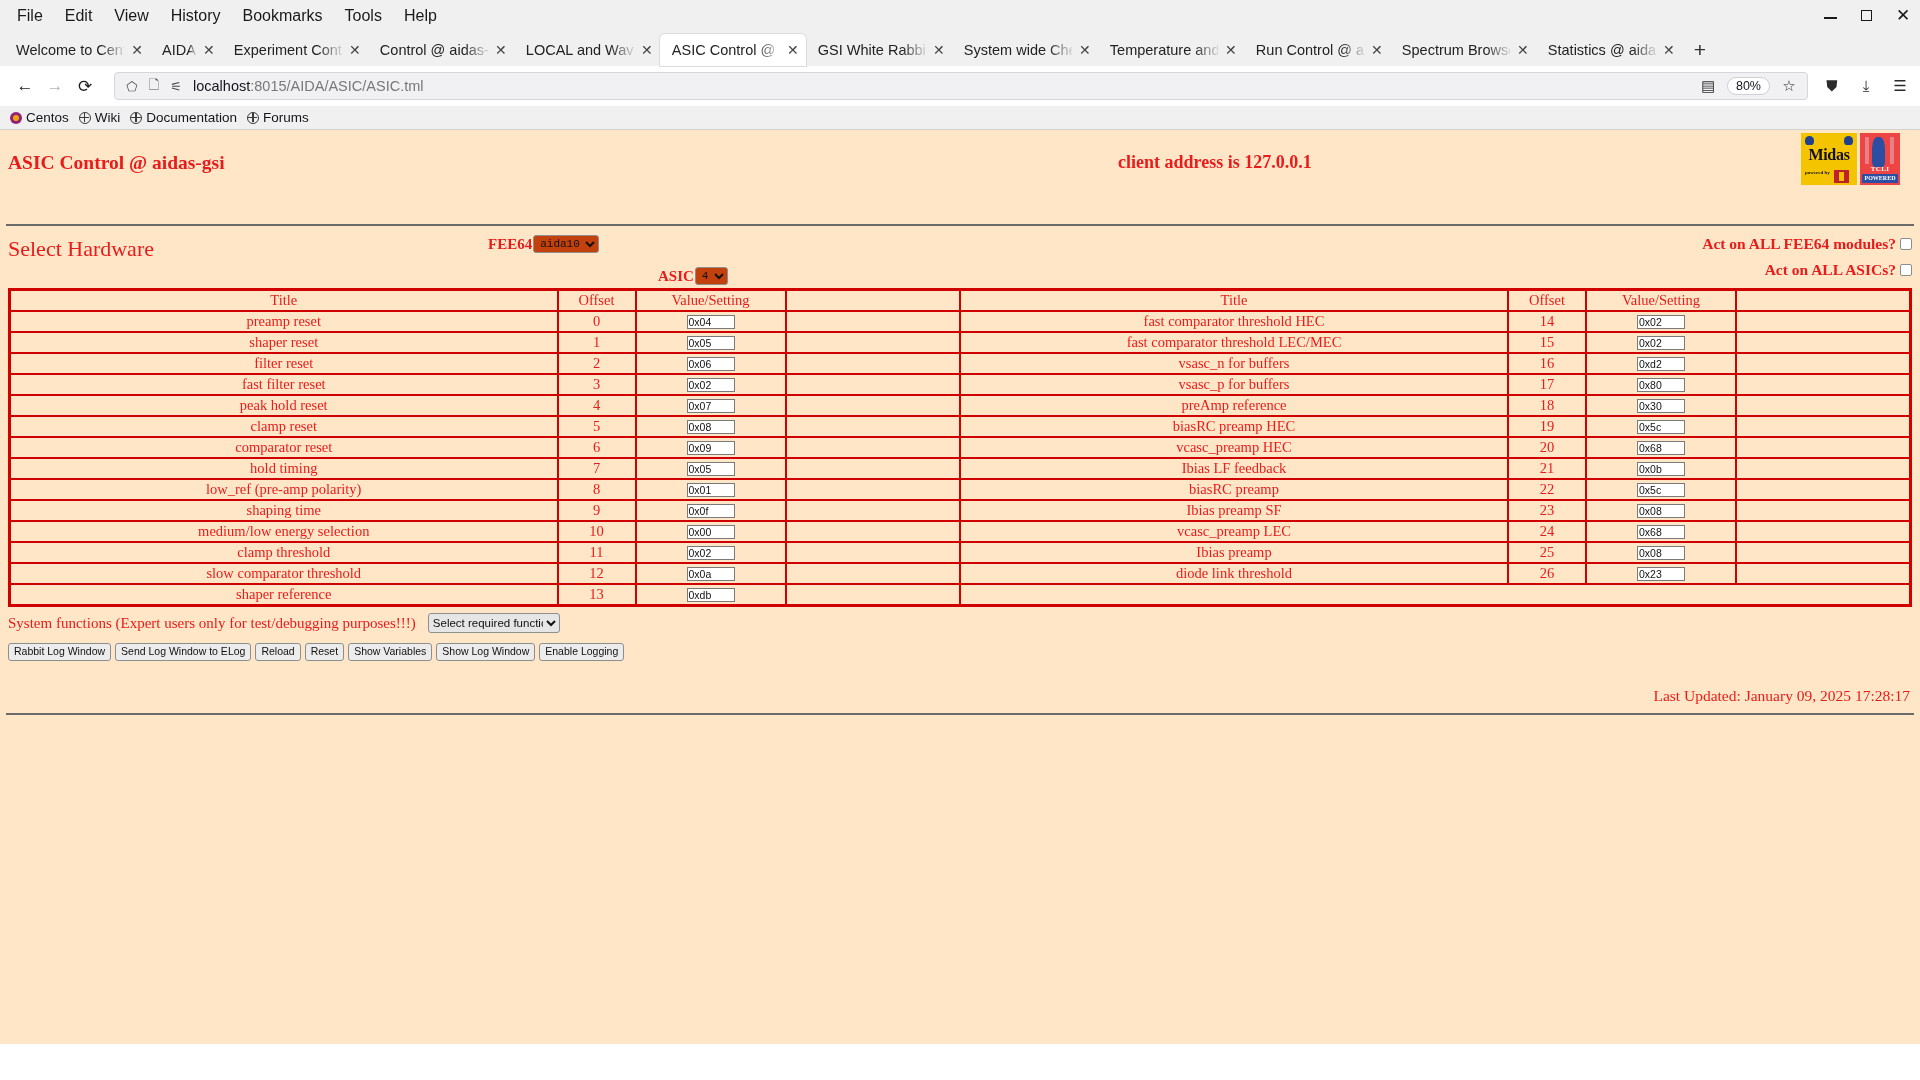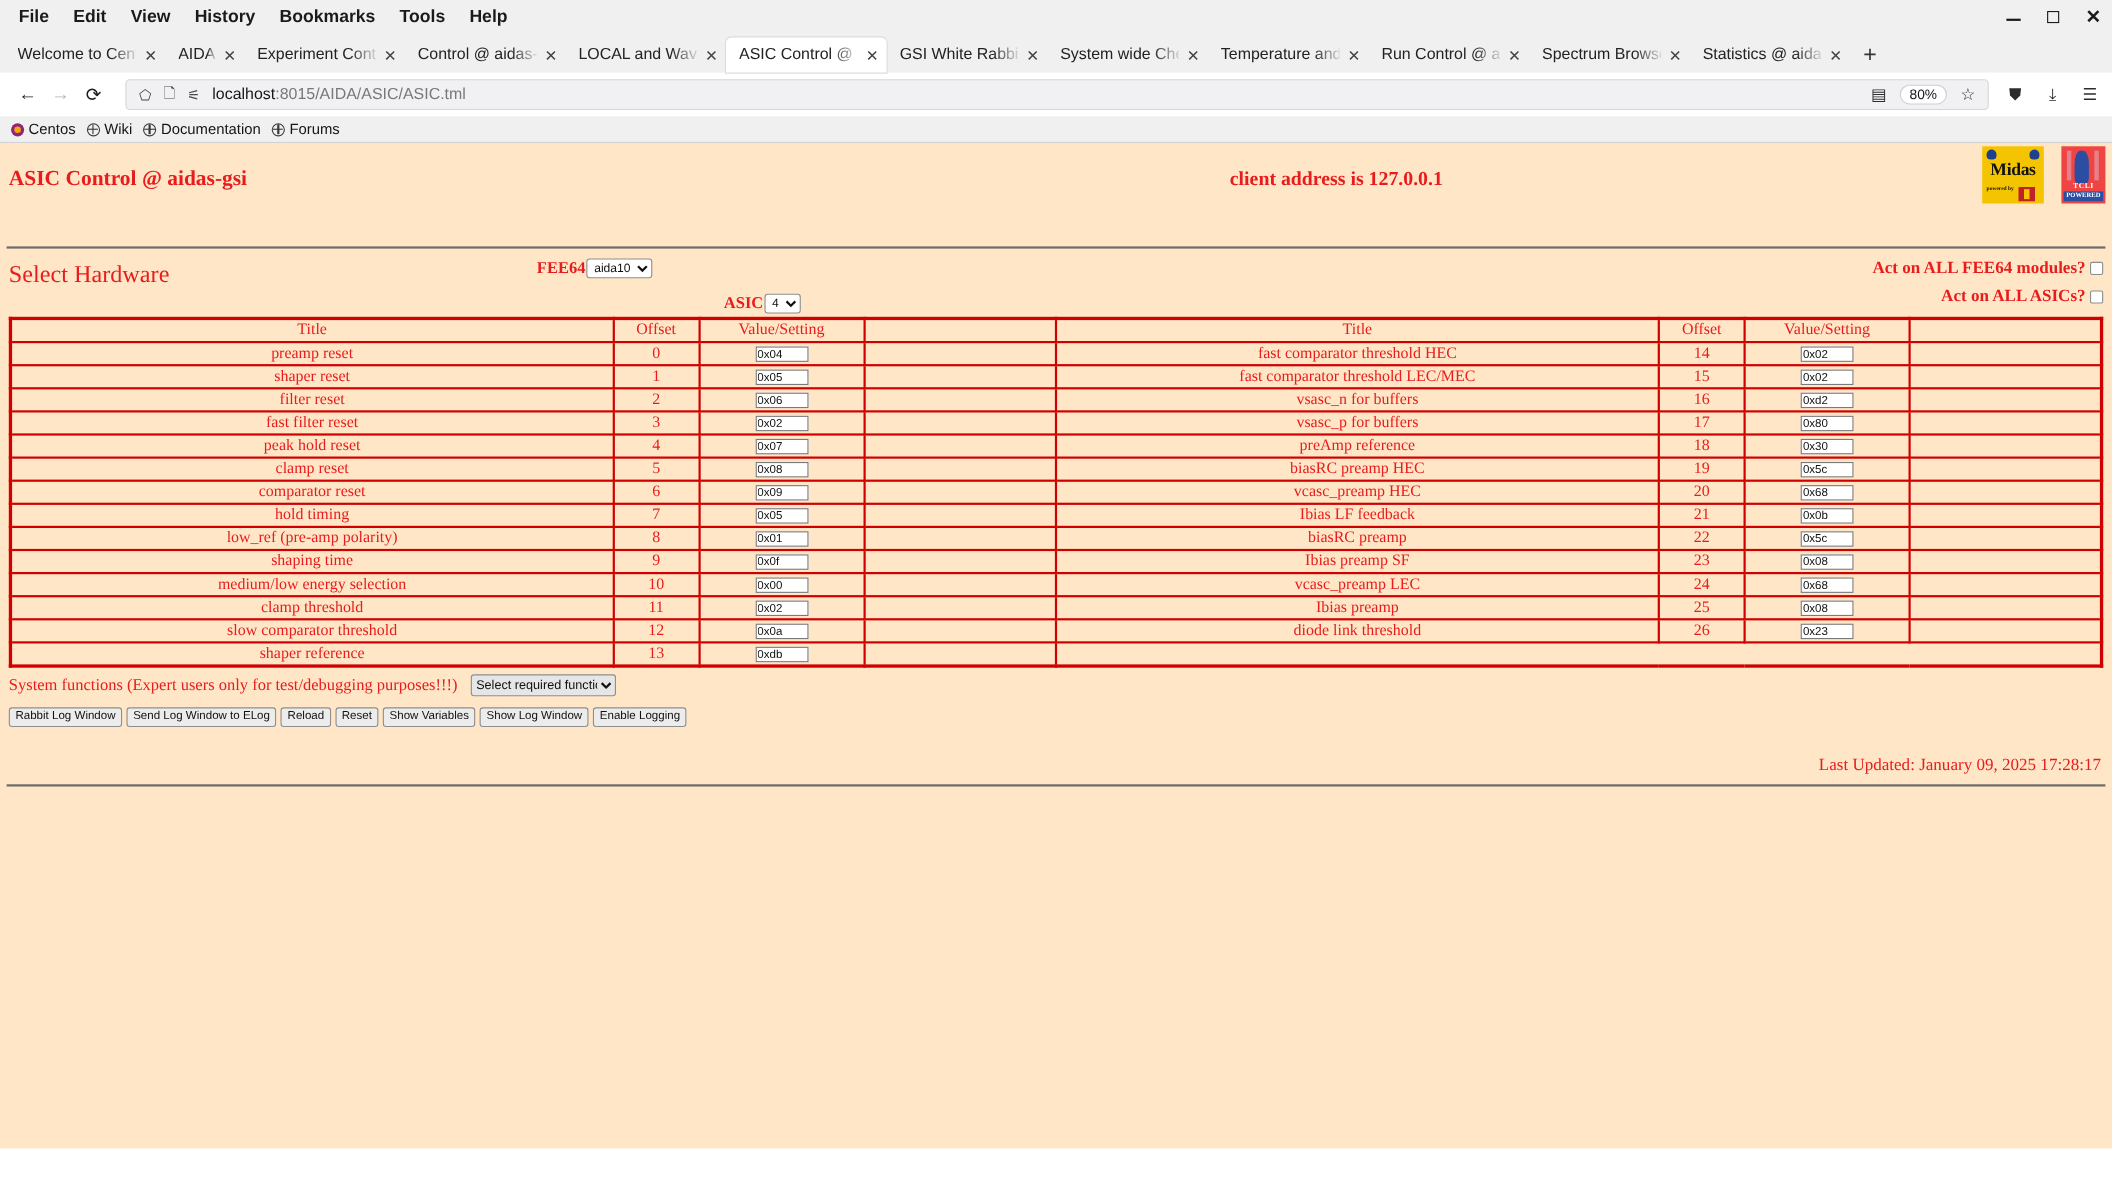--- a/index.html
+++ b/index.html
@@ -11,21 +11,20 @@
   }
   
   .browser { width: 1920px; background: #f0f0f0; }
 
   .menubar {
     height: 32px;
     display: flex; align-items: center;
     padding: 0 6px;
     background: #f0f0f0;
     position: relative;
-    font-weight: bold;
   }
   .menu-item {
     font-size: 16px; color: #1a1a1a;
     padding: 3px 11px;
     white-space: nowrap;
   }
   .win-controls {
     position: absolute; right: 10px; top: 0;
     height: 32px; display: flex; align-items: center; gap: 22px;
   }
@@ -176,22 +175,22 @@
   .page-title {
     font-size: 19.5px; font-weight: bold; color: #e81c1c;
     flex: 0 0 auto;
     padding-left: 2px;
   }
   .client-addr {
     position: absolute; left: 1112px; top: 22px;
     font-size: 18px; font-weight: bold; color: #e81c1c;
   }
   .logos {
-    position: absolute; right: 0; top: 3px;
-    display: flex; gap: 16px; align-items: center;
+    position: absolute; right: 14px; top: 3px;
+    display: flex; gap: 3px; align-items: center;
   }
   .logo-midas {
     width: 56px; height: 52px; background: #f5c400;
     position: relative; overflow: hidden;
     font-family: "Liberation Serif", serif;
   }
   .logo-midas .mtop {
     position: absolute; top: 3px; left: 0; width: 100%;
     display: flex; justify-content: space-between; padding: 0 4px;
     box-sizing: border-box;
@@ -253,26 +252,26 @@
   .fee-row {
     position: absolute; left: 482px; top: 9px;
     display: flex; align-items: center;
   }
   .asic-row {
     position: absolute; left: 652px; top: 41px;
     display: flex; align-items: center;
   }
   .sel-label { font-size: 15px; font-weight: bold; color: #e81c1c; }
   select.minisel {
-    font-family: Liberation Sans, sans-serif;
+    font-family: Liberation Mono, monospace;
     font-size: 11px;
     padding: 0 2px;
     height: 18px;
     border: 1px solid #8e8e8e;
-    background: #ffffff;
+    background: #c2410c;
     border-radius: 3px;
     color: #111;
     margin-left: 1px;
   }
   .act-row {
     position: absolute; right: 2px;
     display: flex; align-items: center; gap: 4px;
   }
   .act-row.one { top: 9px; }
   .act-row.two { top: 35px; }

